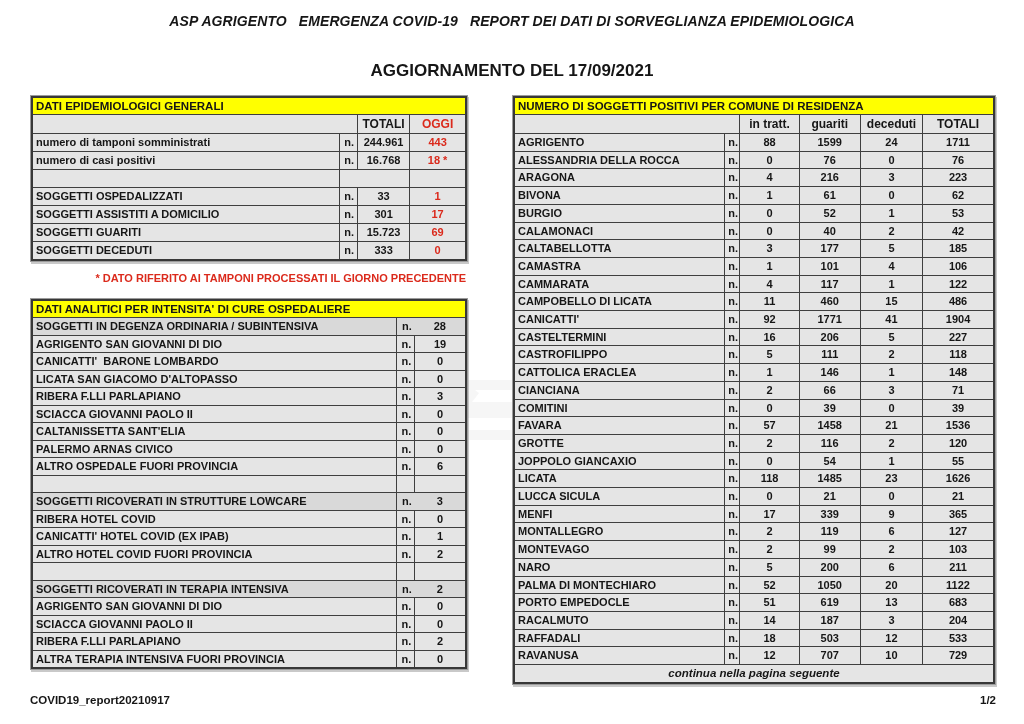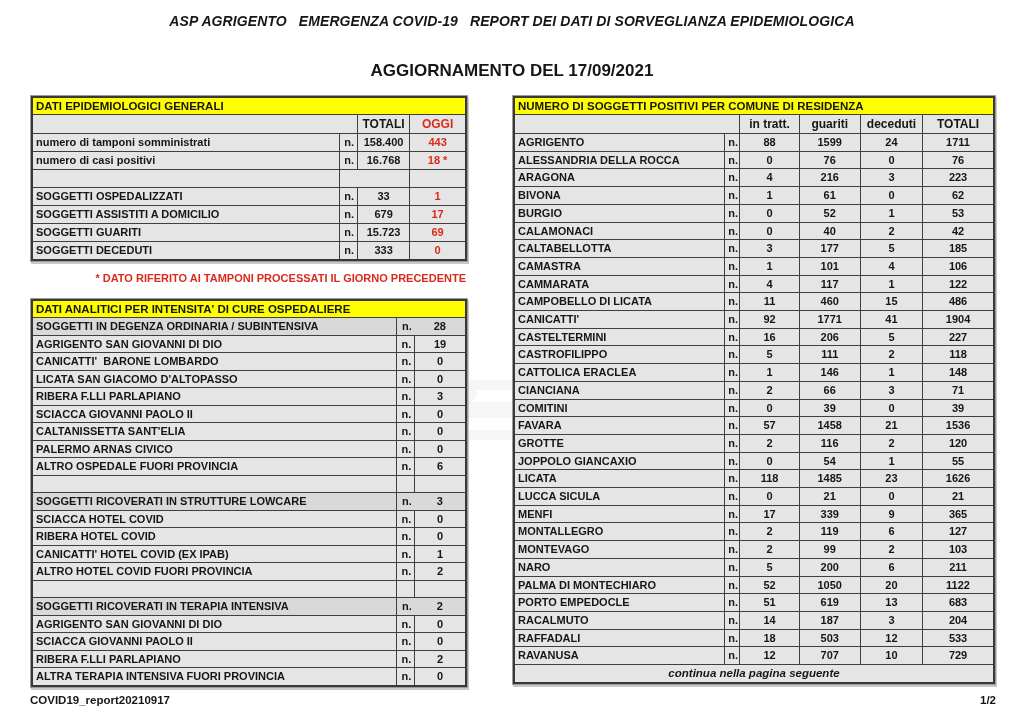--- a/index.html
+++ b/index.html
@@ -114,21 +114,21 @@
             <td colspan="2"></td>
             <td>TOTALI</td>
             <td class="col-oggi">OGGI</td>
           </tr>
         </thead>
         <tbody>
 
             <tr class="row-data">
               <td class="lbl no-r">numero di tamponi somministrati</td>
               <td class="ncell no-l">n.</td>
-              <td class="c">158.400</td>
+              <td class="c">244.961</td>
               <td class="c col-oggi">443</td>
             </tr>
 
             <tr class="row-data">
               <td class="lbl no-r">numero di casi positivi</td>
               <td class="ncell no-l">n.</td>
               <td class="c">16.768</td>
               <td class="c col-oggi">18 *</td>
             </tr>
 
@@ -142,21 +142,21 @@
             <tr class="row-data">
               <td class="lbl no-r">SOGGETTI OSPEDALIZZATI</td>
               <td class="ncell no-l">n.</td>
               <td class="c">33</td>
               <td class="c col-oggi">1</td>
             </tr>
 
             <tr class="row-data">
               <td class="lbl no-r">SOGGETTI ASSISTITI A DOMICILIO</td>
               <td class="ncell no-l">n.</td>
-              <td class="c">679</td>
+              <td class="c">301</td>
               <td class="c col-oggi">17</td>
             </tr>
 
             <tr class="row-data">
               <td class="lbl no-r">SOGGETTI GUARITI</td>
               <td class="ncell no-l">n.</td>
               <td class="c">15.723</td>
               <td class="c col-oggi">69</td>
             </tr>
 
@@ -245,25 +245,20 @@
               <td class="ncell no-l"></td>
               <td class="c"></td>
             </tr>
 
             <tr class="row-section">
               <td class="lbl no-r">SOGGETTI RICOVERATI IN STRUTTURE LOWCARE</td>
               <td class="ncell no-l">n.</td>
               <td class="c">3</td>
             </tr>
 
-            <tr class="row-data">
-              <td class="lbl no-r">SCIACCA HOTEL COVID</td>
-              <td class="ncell no-l">n.</td>
-              <td class="c">0</td>
-            </tr>
 
             <tr class="row-data">
               <td class="lbl no-r">RIBERA HOTEL COVID</td>
               <td class="ncell no-l">n.</td>
               <td class="c">0</td>
             </tr>
 
             <tr class="row-data">
               <td class="lbl no-r">CANICATTI' HOTEL COVID (EX IPAB)</td>
               <td class="ncell no-l">n.</td>

